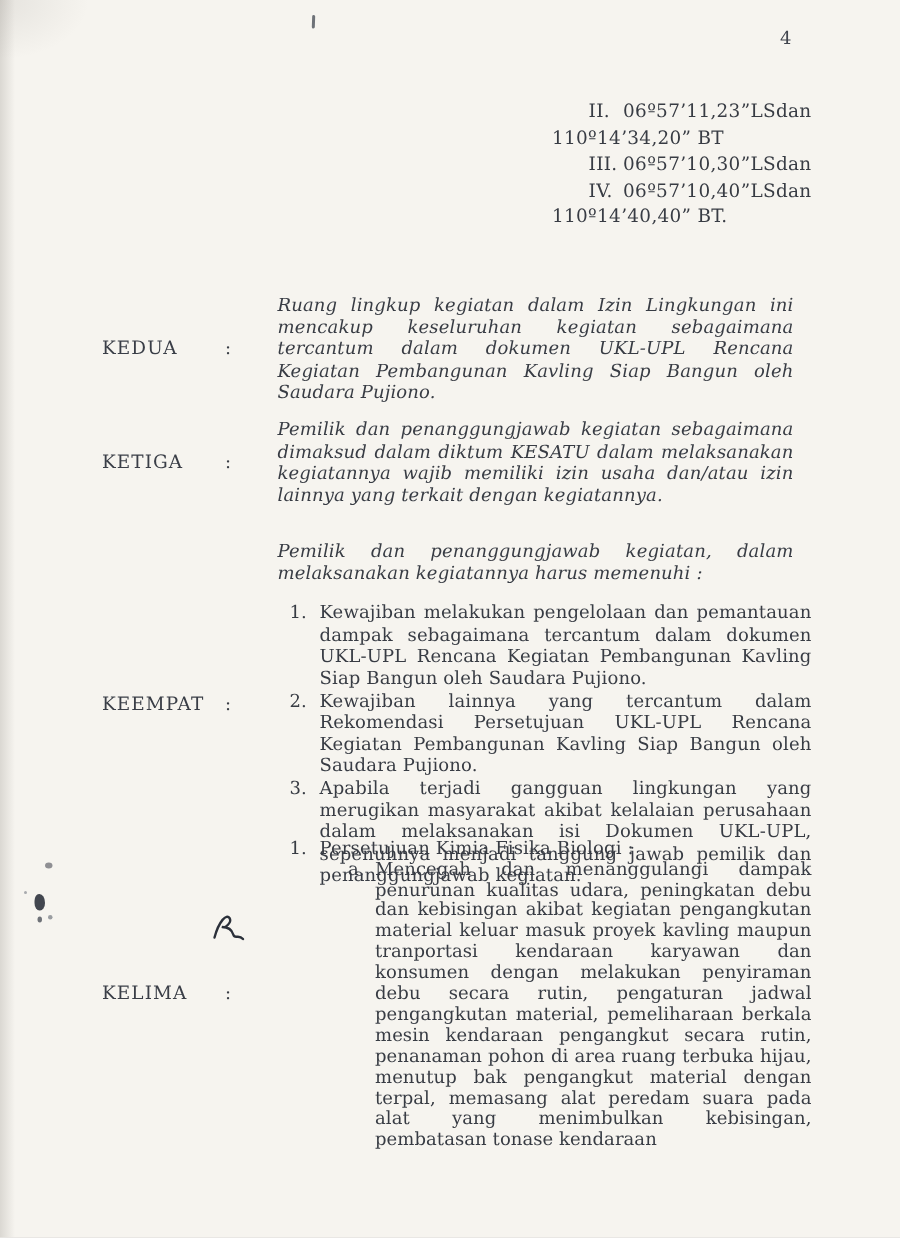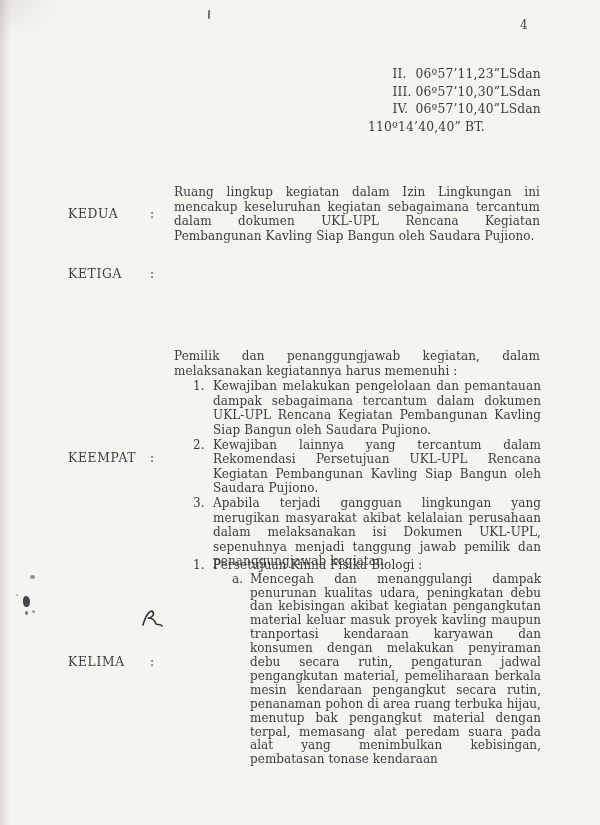--- a/index.html
+++ b/index.html
@@ -44,22 +44,23 @@
     position:absolute;left:68px;width:473px;
     display:flex;align-items:center;
     font-size:12px;line-height:14.6px;
   }
   .dictum .label{
     width:82px;flex:none;font-size:12.3px;letter-spacing:.7px;color:#3a3e47;
   }
   .dictum .colon{width:23px;flex:none;text-align:left;}
   .dictum .body{flex:1;min-width:0;}
   .dictum p{
-    margin:1px;text-align:justify;text-align-last:left;
+    margin:12px;text-align:justify;text-align-last:left;
     letter-spacing:.1px;
+    font-style:italic;
   }
   .li{display:flex;margin-left:20px;}
   .li .num{width:20px;flex:none;}
   .li .litext{flex:1;min-width:0;text-align:justify;text-align-last:left;letter-spacing:.1px;}
   .subli{display:flex;margin-left:59px;line-height:13.9px;}
   .subli .num{width:18px;flex:none;}
   .subli .litext{flex:1;min-width:0;text-align:justify;text-align-last:left;letter-spacing:.05px;}
   
   .squiggle{position:absolute;left:141px;top:606px;}
   .smudge{position:absolute;border-radius:50%;}
@@ -77,20 +78,21 @@
   <div class="page-number">4</div>
   <div class="tick"></div>
 
   <div class="coords">
     <div class="coord-entry">
       <div class="coord-line1">
         <span class="coord-left"><span class="numeral">II.</span><span>06º57’11,23”</span></span>
         <span>LS</span>
         <span>dan</span>
       </div>
+      <div class="coord-line2">110º14’34,20” BT</div>
     </div>
     <div class="coord-entry">
       <div class="coord-line1">
         <span class="coord-left"><span class="numeral">III.</span><span>06º57’10,30”</span></span>
         <span>LS</span>
         <span>dan</span>
       </div>
     </div>
     <div class="coord-entry">
       <div class="coord-line1">
@@ -106,20 +108,23 @@
     <div class="label">KEDUA</div>
     <div class="colon">:</div>
     <div class="body">
       <p>Ruang lingkup kegiatan dalam Izin Lingkungan ini mencakup keseluruhan kegiatan sebagaimana tercantum dalam dokumen UKL-UPL Rencana Kegiatan Pembangunan Kavling Siap Bangun oleh Saudara Pujiono.</p>
     </div>
   </section>
 
   <section class="dictum" style="top:267px">
     <div class="label">KETIGA</div>
     <div class="colon">:</div>
+    <div class="body">
+      <p>Pemilik dan penanggungjawab kegiatan sebagaimana dimaksud dalam diktum KESATU dalam melaksanakan kegiatannya wajib memiliki izin usaha dan/atau izin lainnya yang terkait dengan kegiatannya.</p>
+    </div>
   </section>
 
   <section class="dictum" style="top:348px">
     <div class="label">KEEMPAT</div>
     <div class="colon">:</div>
     <div class="body">
       <p>Pemilik dan penanggungjawab kegiatan, dalam melaksanakan kegiatannya harus memenuhi :</p>
       <div class="li">
         <span class="num">1.</span>
         <div class="litext">Kewajiban melakukan pengelolaan dan pemantauan dampak sebagaimana tercantum dalam dokumen UKL-UPL Rencana Kegiatan Pembangunan Kavling Siap Bangun oleh Saudara Pujiono.</div>

